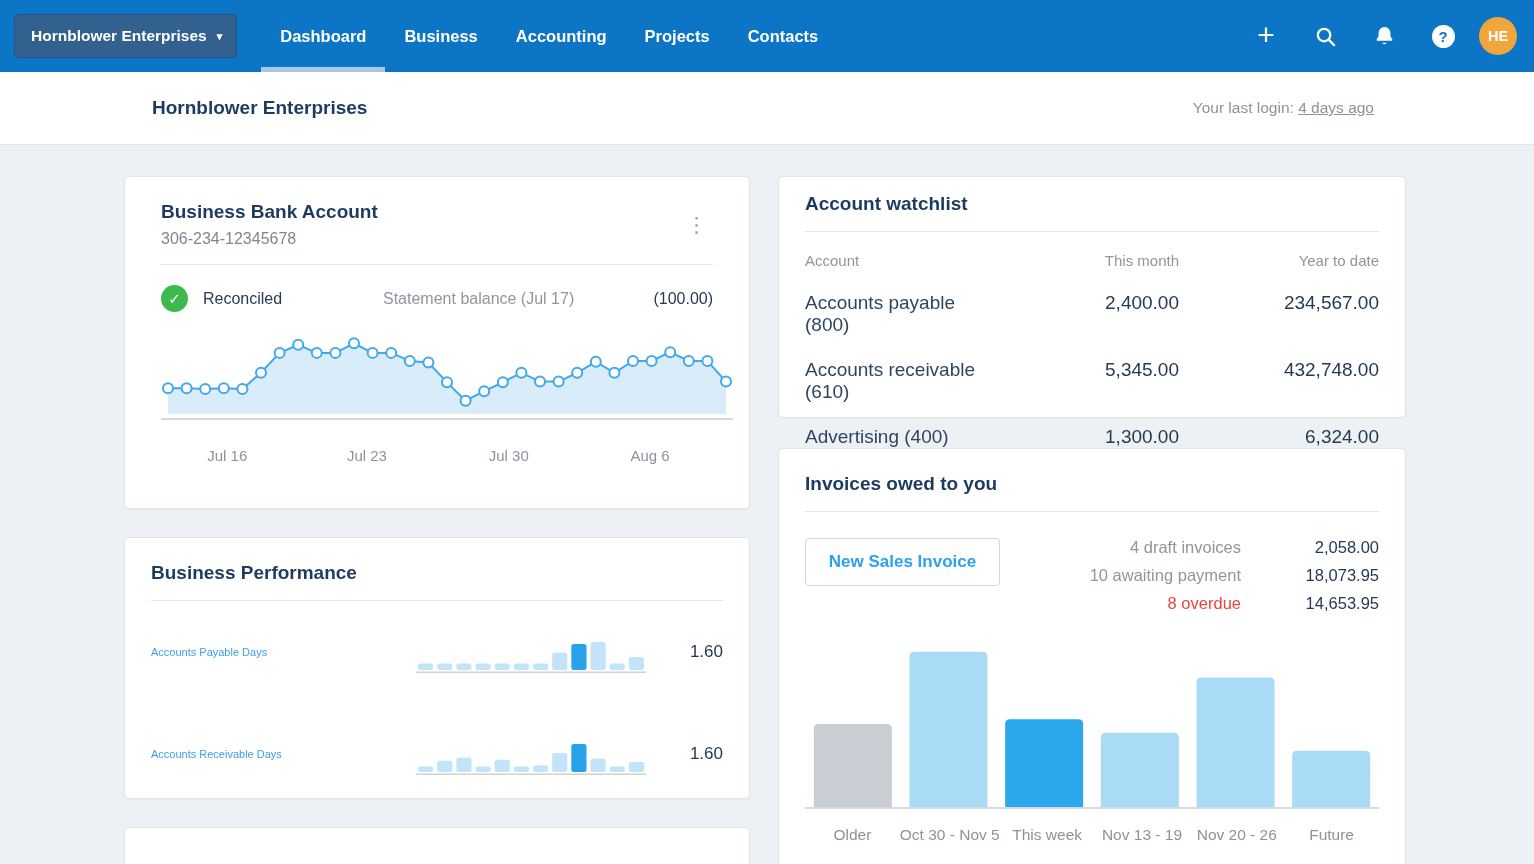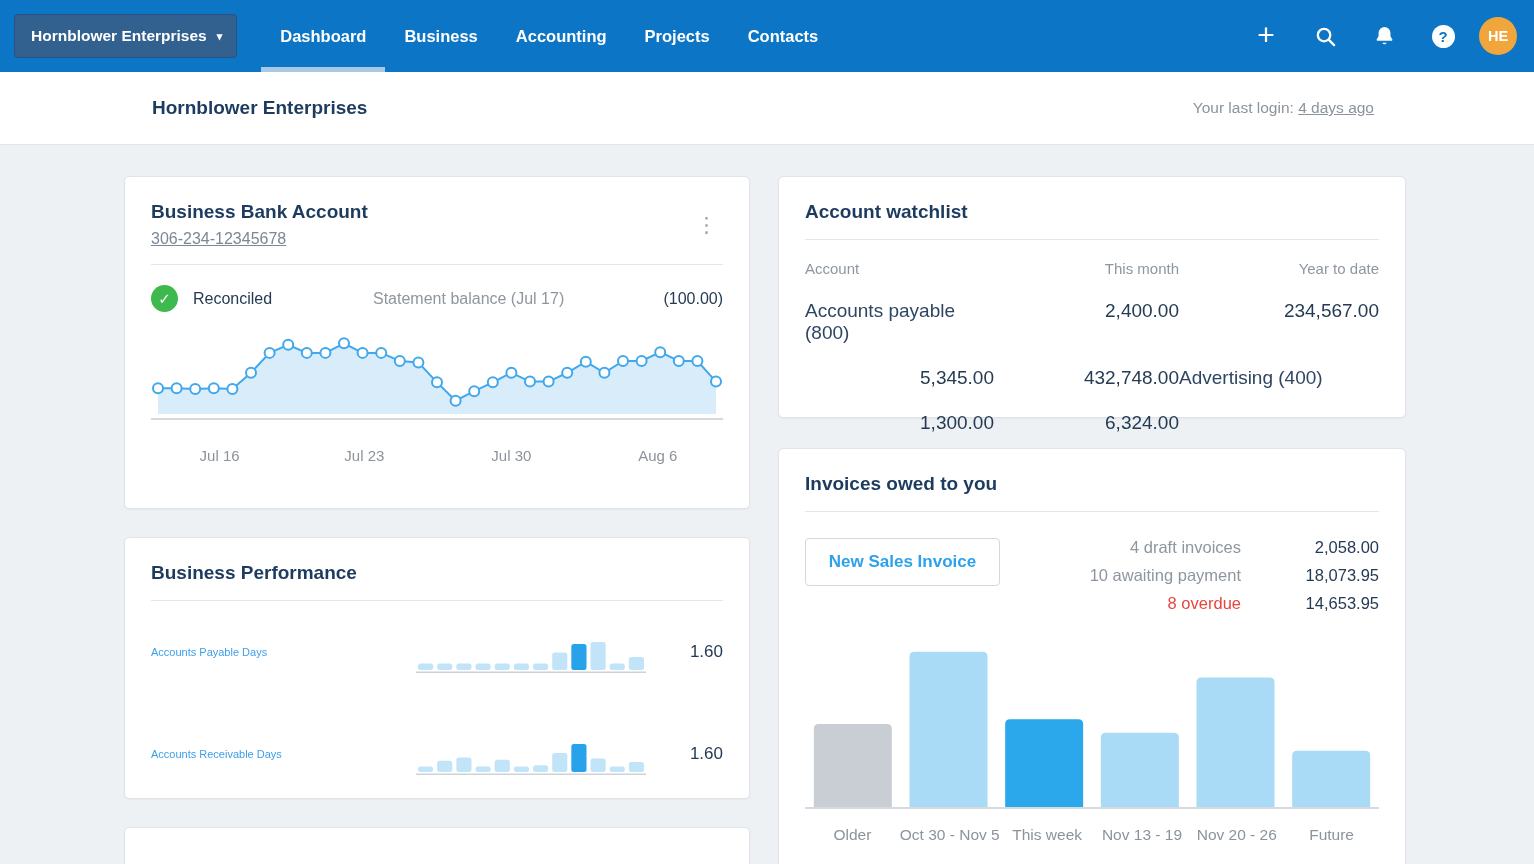--- a/index.html
+++ b/index.html
@@ -30,45 +30,45 @@
   .content { position:absolute; top:145px; left:124px; right:128px; bottom:-80px; display:flex; gap:28px; padding-top:31px; }
   .col { display:flex; flex-direction:column; }
   .col.left  { width:626px; gap:28px; }
   .col.right { width:628px; gap:30px; }
   .card { background:#fff; border:1px solid #e0e4e8; border-radius:5px; box-shadow:0 1px 2px rgba(30,50,70,.05); }
 
   .card-title { font-size:19px; font-weight:bold; color:#1d3b5f; }
   .divider { border-top:1px solid #e4e7ea; margin-top:16px; }
 
   
-  .bank-card { height:340px; padding:24px 26px 0; }
+  .bank-card { height:340px; padding:24px 36px 0; }
   .bank-head { display:flex; }
   .kebab { margin-left:auto; color:#98a1ab; font-size:21px; line-height:1; background:none; border:none; cursor:pointer; padding:2px 6px; }
-  .acct { font-size:16px; color:#7b8794; margin-top:7px;text-decoration:underline; }
+  .acct { font-size:16px; color:#7b8794; margin-top:7px; }
   .recon-row { display:flex; align-items:center; margin-top:20px; }
   .check-circle { width:27px; height:27px; border-radius:50%; background:#3eb94e; color:#fff; display:flex; align-items:center; justify-content:center; font-size:15px; font-weight:bold; }
   .recon-group { display:flex; align-items:center; gap:15px; width:222px; font-size:16px; color:#243b53; }
   .stmt-label { font-size:16px; color:#8e969e; }
   .stmt-value { margin-left:auto; font-size:16px; color:#243b53; }
   .bank-chart { height:96px; margin-top:13px; }
   .bank-labels { position:relative; height:20px; margin-top:26px; font-size:15px; color:#8b939c; }
   .bank-labels span { position:absolute; transform:translateX(-50%); white-space:nowrap; }
 
   
   .perf-card { height:262px; padding:24px 26px 0; }
   .perf-row { display:flex; align-items:center; height:102px; }
   .perf-row:first-of-type { border-bottom:1px solid #e4e7ea; }
   .perf-label { flex:0 0 265px; color:#3d9fe8; font-size:11px; cursor:pointer; text-decoration:none; }
   .perf-chart { width:230px; height:38px; margin-top:6px; }
   .perf-value { margin-left:auto; font-size:17px; color:#243b53; }
 
   .stub-card { height:120px; }
 
   
-  .watchlist-card { height:242px; padding:24px 26px 0; }
+  .watchlist-card { height:242px; padding:16px 26px 0; }
   .wl-grid { display:grid; grid-template-columns:1fr 185px 200px; row-gap:23px; margin-top:20px; }
   .wl-h { font-size:15px; color:#8e969e; }
   .wl-c { font-size:19px; color:#2e4662; }
   .wl-num { text-align:right; color:#243b53; }
   .wl-grid .r { text-align:right; }
 
   
   .invoices-card { height:470px; padding:24px 26px 0; }
   .inv-top { display:flex; margin-top:26px; }
   .new-invoice-btn { width:195px; height:48px; border:1px solid #d4d8dc; border-radius:4px; background:#fff; color:#2da1ec; font-size:17px; font-weight:bold; cursor:pointer; }
@@ -257,20 +257,21 @@
         <div class="divider"></div>
         <div class="wl-grid">
           <div class="wl-h">Account</div>
           <div class="wl-h r">This month</div>
           <div class="wl-h r">Year to date</div>
 
           <div class="wl-c">Accounts payable (800)</div>
           <div class="wl-c wl-num">2,400.00</div>
           <div class="wl-c wl-num">234,567.00</div>
 
+          <div class="wl-c">Accounts receivable (610)</div>
           <div class="wl-c wl-num">5,345.00</div>
           <div class="wl-c wl-num">432,748.00</div>
 
           <div class="wl-c">Advertising (400)</div>
           <div class="wl-c wl-num">1,300.00</div>
           <div class="wl-c wl-num">6,324.00</div>
         </div>
       </section>
 
       <section class="card invoices-card">

